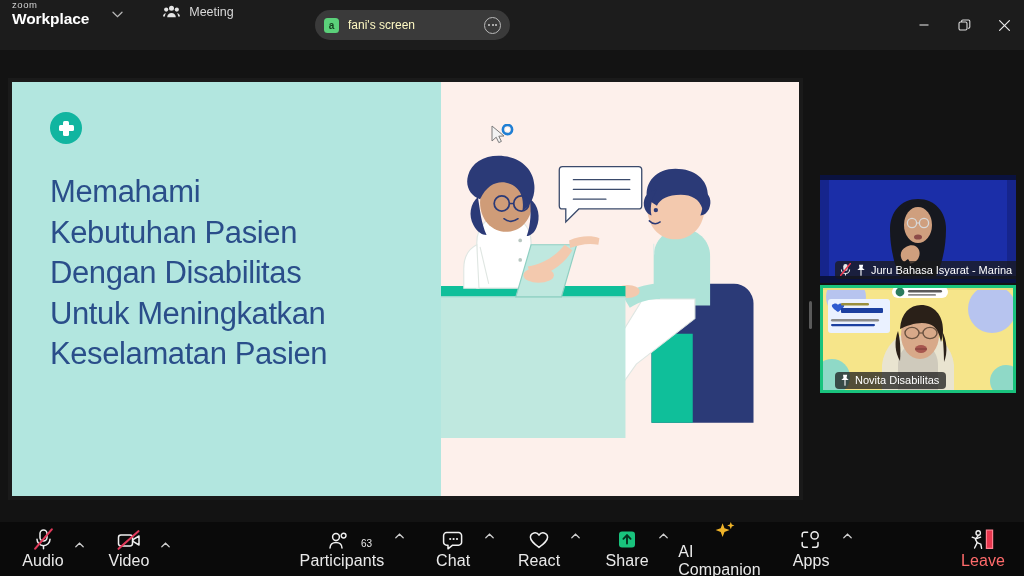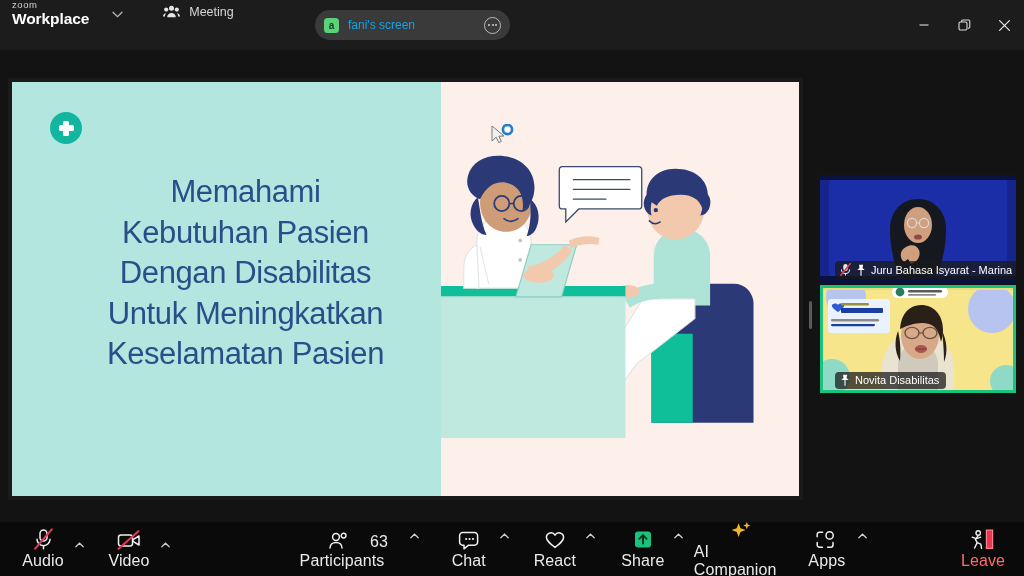--- a/index.html
+++ b/index.html
@@ -34,21 +34,21 @@
   .share-pill {
     position:absolute; left:315px; top:10px;
     width:195px; height:30px; background:#3a3a3a; border-radius:16px;
     display:flex; align-items:center; padding:0 9px; gap:9px;
   }
   .share-pill .appbadge {
     width:15px; height:15px; border-radius:3.5px; background:#5bd17a;
     color:#15421f; font-size:10px; font-weight:700;
     display:flex; align-items:center; justify-content:center;
   }
-  .share-pill .sp-label { font-size:12px; color:#0ea5e9; flex:1; }
+  .share-pill .sp-label { font-size:12px; color:#fef9c3; flex:1; }
   .share-pill .dots {
     width:17px; height:17px; border-radius:50%;
     border:1.2px solid #b9b9b9; display:flex; align-items:center;
     justify-content:center; gap:1.5px;
   }
   .share-pill .dots i { width:2px; height:2px; border-radius:50%; background:#cfcfcf; display:block;}
 
   .stream-pill {
     position:absolute; left:650px; top:10px; height:30px;
     background:#2e2e2e; border-radius:15px;
@@ -58,21 +58,21 @@
   .stream-pill .view { font-size:11.5px; color:#e3e3e3; margin-left:11px;}
   .win-btns { position:absolute; right:0; top:0; height:50px; display:flex; align-items:center; }
   .win-btn {
     width:40px; height:34px; display:flex; align-items:center; justify-content:center;
     border-radius:4px;
   }
 
   
   .stage {
     position:absolute; left:8px; top:78px; width:795px; height:422px;
-    background:#1a1a1a; padding:4px;text-align:center;
+    background:#1a1a1a; padding:4px;
   }
   .slide {
     position:relative; width:100%; height:100%;
     background:#b2e6df; overflow:hidden; display:flex;
   }
   .slide-left { width:54.5%; position:relative; padding:30px 0 0 38px; }
   .cross-badge {
     width:32px; height:32px; border-radius:50%; background:#11b5a0;
     position:relative;
   }
@@ -126,21 +126,21 @@
     width:58px; display:flex; flex-direction:column; align-items:center;
     justify-content:center; gap:2px; padding:4px 0; border-radius:7px;
   }
   .tb-item .ic { height:22px; display:flex; align-items:flex-end; justify-content:center; }
   .tb-item .lb { font-size:16px; color:#eaeaea; letter-spacing:.1px; }
   .tb-item.leave .lb { color:#ff6b6b; }
   .tb-arrow {
     width:14px; height:30px; display:flex; align-items:center; justify-content:center;
     align-self:flex-start; margin-top:6px;
   }
-  .pcount { font-size:16px; color:#eaeaea; margin-left:12px; }
+  .pcount { font-size:10px; color:#eaeaea; margin-left:3px; }
 </style>
 </head>
 <body>
 
 <div id="app">
 
   <div class="titlebar">
 
     <div class="zoom-logo">
       <span class="z1">zoom</span>

